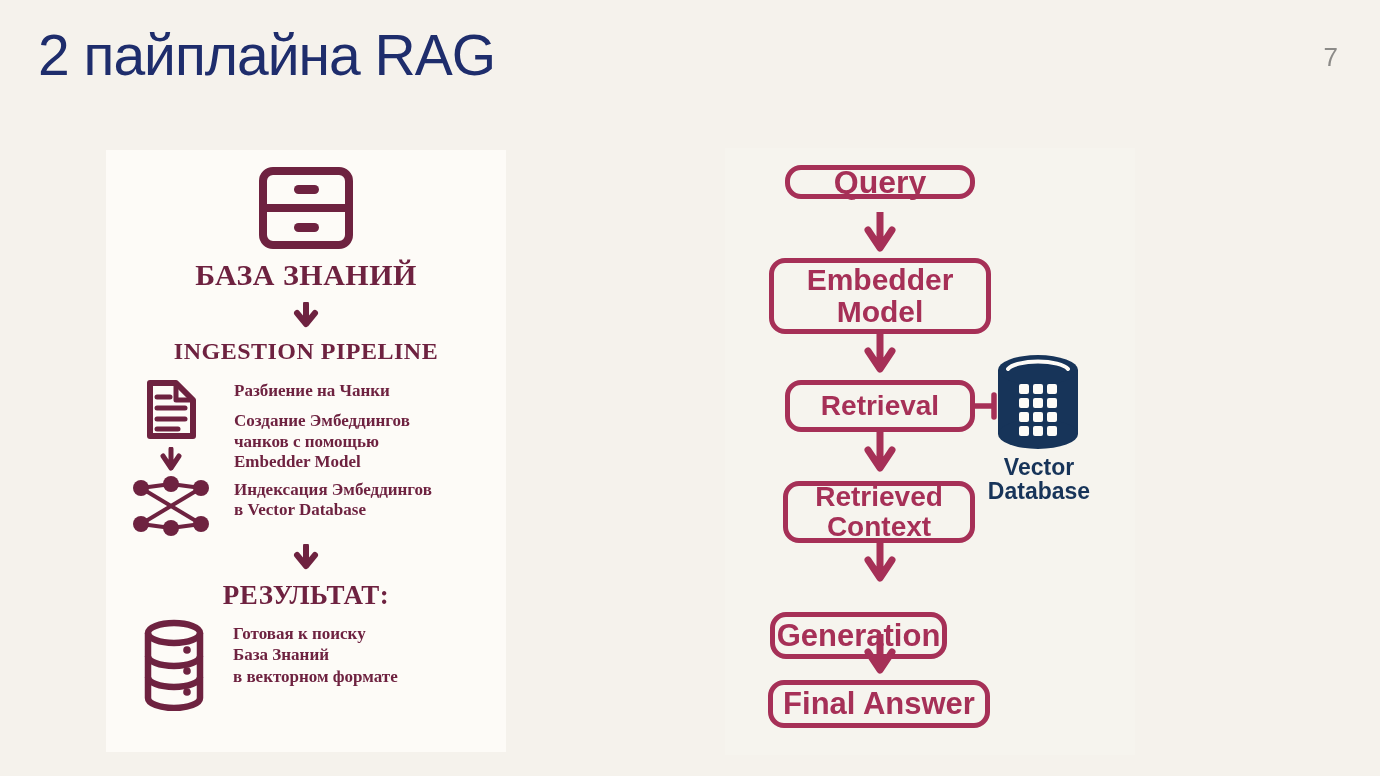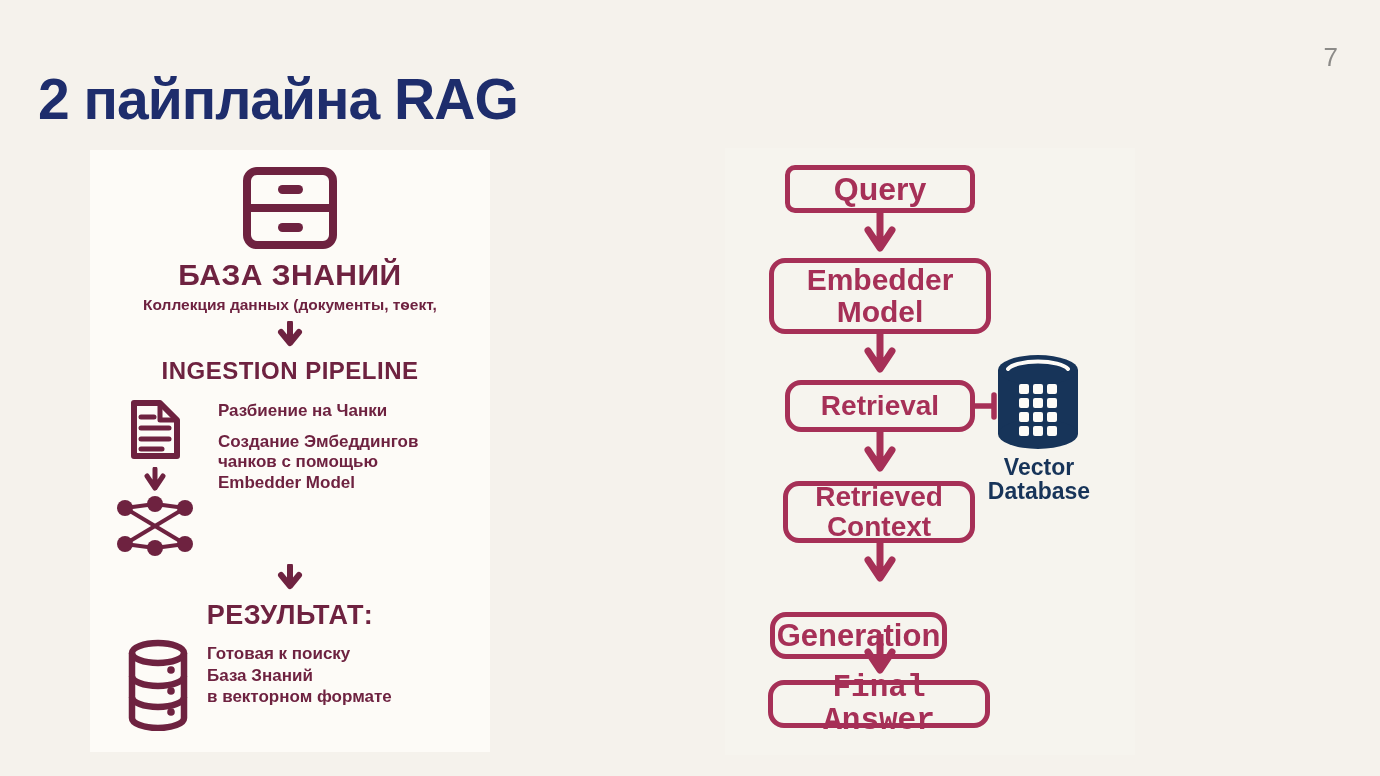--- a/index.html
+++ b/index.html
@@ -4,65 +4,65 @@
 <style>
   * { margin:0; padding:0; box-sizing:border-box; }
   html,body { width:1380px; height:776px; }
   body { font-family:"Liberation Sans","DejaVu Sans",sans-serif; }
   .slide {
     position:relative; width:1380px; height:776px;
     background:#f5f2ec; overflow:hidden;
   }
   .slide-title {
     position:absolute; left:38px; top:22px;
-    font-size:57px; font-weight:bold; color:#1e2d6c; letter-spacing:-1px;margin-top:44px;
+    font-size:57px; font-weight:normal; color:#1e2d6c; letter-spacing:-1px;
   }
   .page-number {
     position:absolute; right:42px; top:42px;
     font-size:26px; color:#8c8b88;
   }
 
   
   .left-panel {
-    position:absolute; left:90px; top:150px; width:400px; height:602px;
+    position:absolute; left:106px; top:150px; width:400px; height:602px;
     background:#fdfbf7; display:flex; flex-direction:column; align-items:center;
-    padding-top:16px; color:#6e2240;
+    padding-top:16px; color:#6e2240;font-family:Liberation Serif, serif;
   }
   .kb-title { font-size:30px; font-weight:bold; margin-top:8px; letter-spacing:0.5px; }
   .kb-desc { margin-top:3px; font-size:15.5px; font-weight:bold; text-align:center; line-height:1.25; }
   .arrow-block { margin-top:7px; }
   .ingestion-title { font-size:24px; font-weight:bold; margin-top:4px; letter-spacing:0.5px; }
   .steps { width:352px; margin-top:10px; }
   .step-row { display:grid; grid-template-columns:82px 1fr; column-gap:22px; align-items:start; }
   .icon-col { display:flex; flex-direction:column; align-items:center; }
   .step-text { font-size:17px; font-weight:bold; line-height:1.2; }
   .step-text.first { margin-top:6px; }
   .step-text.multi { margin-top:10px; }
   .net-row { margin-top:2px; }
   .net-row .step-text { margin-top:5px; }
   .result-title { font-size:27px; font-weight:bold; margin-top:4px; letter-spacing:0.5px; }
-  .result-row { display:grid; grid-template-columns:70px 1fr; column-gap:12px; width:330px; margin-top:8px; align-items:start; }
+  .result-row { display:grid; grid-template-columns:70px 1fr; column-gap:22px; width:330px; margin-top:8px; align-items:start; }
   .result-text { font-size:17px; font-weight:bold; line-height:1.25; margin-top:4px; }
 
   
   .right-panel {
     position:absolute; left:725px; top:148px; width:410px; height:607px;
     background:#f6f4ee;
   }
   .flow-node {
     position:absolute; border:5px solid #a63057; border-radius:16px;
     color:#a63057; font-weight:bold; display:flex; align-items:center; justify-content:center;
     text-align:center; line-height:1.08; background:transparent;
   }
-  .node-query            { left:785px; top:165px; width:190px; height:48px; font-size:32px;border-radius:10px; }
+  .node-query            { left:785px; top:165px; width:190px; height:34px; font-size:32px; }
   .node-embedder-model   { left:769px; top:258px; width:222px; height:76px; font-size:30px; padding:0 30px; }
   .node-retrieval        { left:785px; top:380px; width:190px; height:52px; font-size:28px; }
   .node-retrieved-context{ left:783px; top:481px; width:192px; height:62px; font-size:28px; padding:16px 28px; }
   .node-generation       { left:770px; top:588px; width:177px; height:47px; font-size:31px;margin-top:24px; }
-  .node-final-answer     { left:768px; top:680px; width:222px; height:48px; font-size:31px;font-family:Liberation Mono, monospace; }
+  .node-final-answer     { left:768px; top:680px; width:222px; height:48px; font-size:31px; }
   .flow-arrow { position:absolute; left:862px; }
   .fa1 { top:212px; } .fa2 { top:333px; } .fa3 { top:432px; } .fa4 { top:542px; } .fa5 { top:634px; }
   .db-connector { position:absolute; left:973px; top:392px; }
   .vdb-icon { position:absolute; left:990px; top:352px; }
   .vdb-label {
     position:absolute; left:975px; top:455px; width:128px;
     color:#173459; font-weight:bold; font-size:23px; text-align:center; line-height:1.05;
   }
 </style>
 </head>
@@ -77,21 +77,20 @@
 
     <svg width="96" height="84" viewBox="0 0 96 84">
       <rect x="5" y="5" width="86" height="74" rx="10" fill="none" stroke="#6e2240" stroke-width="8"></rect>
       <line x1="5" y1="42" x2="91" y2="42" stroke="#6e2240" stroke-width="8"></line>
       <rect x="36" y="19" width="25" height="9" rx="4.5" fill="#6e2240"></rect>
       <rect x="36" y="57" width="25" height="9" rx="4.5" fill="#6e2240"></rect>
     </svg>
 
     <div class="kb-title">БАЗА ЗНАНИЙ</div>
     <div class="kb-desc">
-      <div>Коллекция данных (документы, тѳект,</div>
     </div>
 
     <div class="arrow-block">
       <svg width="28" height="28" viewBox="0 0 28 28">
         <path d="M14 2 V16 M5 11 L14 22 L23 11" fill="none" stroke="#6e2240" stroke-width="6" stroke-linecap="round" stroke-linejoin="round"></path>
       </svg>
     </div>
 
     <div class="ingestion-title">INGESTION PIPELINE</div>
 
@@ -134,20 +133,24 @@
             <g fill="#6e2240">
               <circle cx="9" cy="13" r="8"></circle>
                 <circle cx="39" cy="9" r="8"></circle>
                 <circle cx="69" cy="13" r="8"></circle>
               <circle cx="9" cy="49" r="8"></circle>
                 <circle cx="39" cy="53" r="8"></circle>
                 <circle cx="69" cy="49" r="8"></circle>
             </g>
           </svg>
         </div>
+        <div class="step-text">
+          <div>Индексация Эмбеддингов</div>
+          <div>в Vector Database</div>
+        </div>
       </div>
     </div>
 
     <div class="arrow-block">
       <svg width="28" height="28" viewBox="0 0 28 28">
         <path d="M14 2 V16 M5 11 L14 22 L23 11" fill="none" stroke="#6e2240" stroke-width="6" stroke-linecap="round" stroke-linejoin="round"></path>
       </svg>
     </div>
 
     <div class="result-title">РЕЗУЛЬТАТ:</div>

